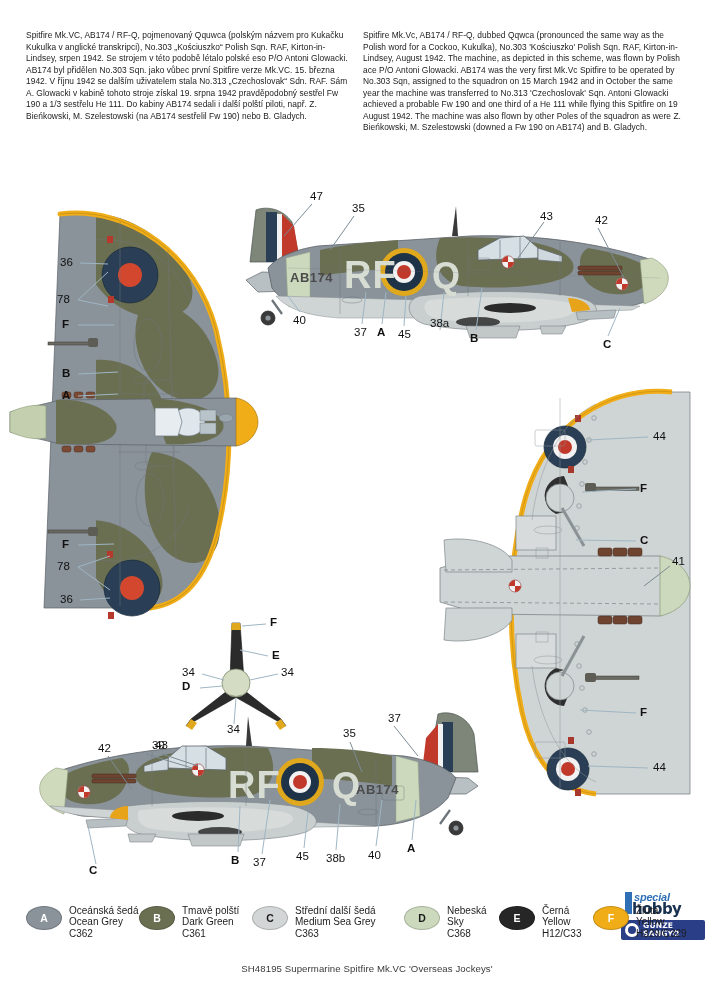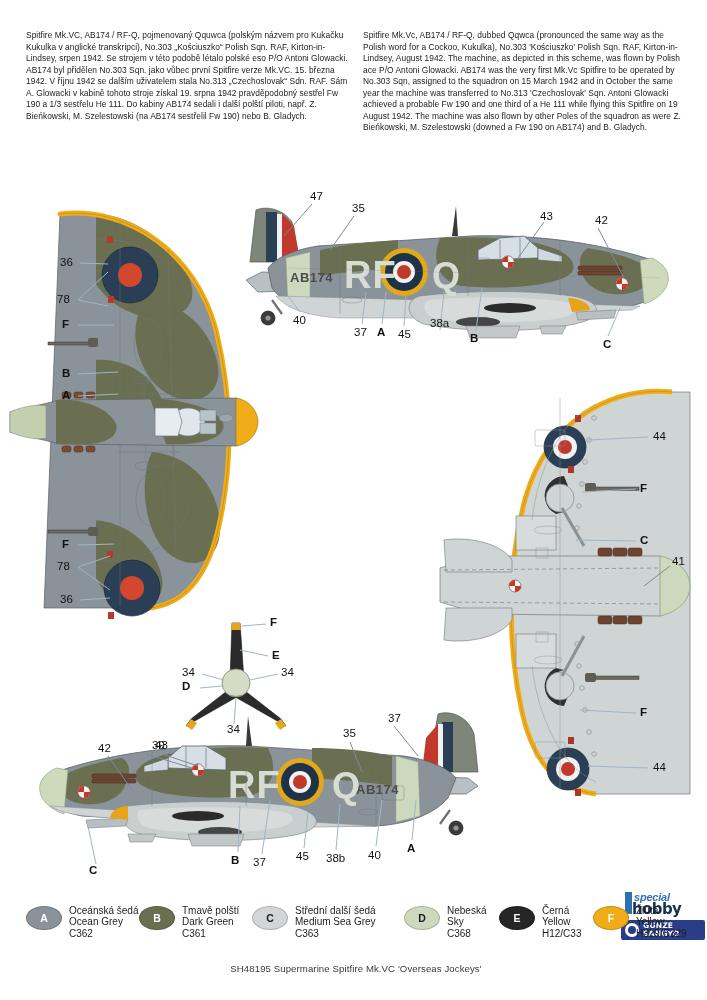--- a/index.html
+++ b/index.html
@@ -29,21 +29,21 @@
   
   #legend{position:absolute;left:26px;top:905px;width:660px;height:50px;}
   .lgitem{position:absolute;top:0;display:flex;align-items:flex-start;gap:7px;}
   .swatch{width:34px;height:22px;border-radius:50%;flex:none;
           display:flex;align-items:center;justify-content:center;
           font-size:10.5px;font-weight:700;color:#fff;margin-top:1px;
           border:1px solid rgba(0,0,0,.18);}
   .swatch.dark-txt{color:#1a1a1a;}
   .lgtxt{font-size:10px;line-height:11.4px;color:#1d1d1d;}
 
-  #footer{position:absolute;left:5px;top:963px;width:612px;text-align:center;
+  #footer{position:absolute;left:16px;top:963px;width:612px;text-align:center;
           font-size:9.6px;color:#3a3a3a;letter-spacing:.01em;}
   #footer span{padding-left:90px;}
 
   
   #brands{position:absolute;left:621px;top:846px;width:84px;margin-top:44px;}
   .sh-logo{width:84px;height:27px;background:#fff;position:relative;}
   .sh-logo .sp{position:absolute;left:13px;top:1px;font-style:italic;font-weight:700;
         font-size:11px;color:#2f6fb5;letter-spacing:-.02em;}
   .sh-logo .hb{position:absolute;left:11px;top:10px;font-weight:700;font-size:15px;
         color:#17314f;letter-spacing:-.04em;font-family:"DejaVu Sans",sans-serif;}

